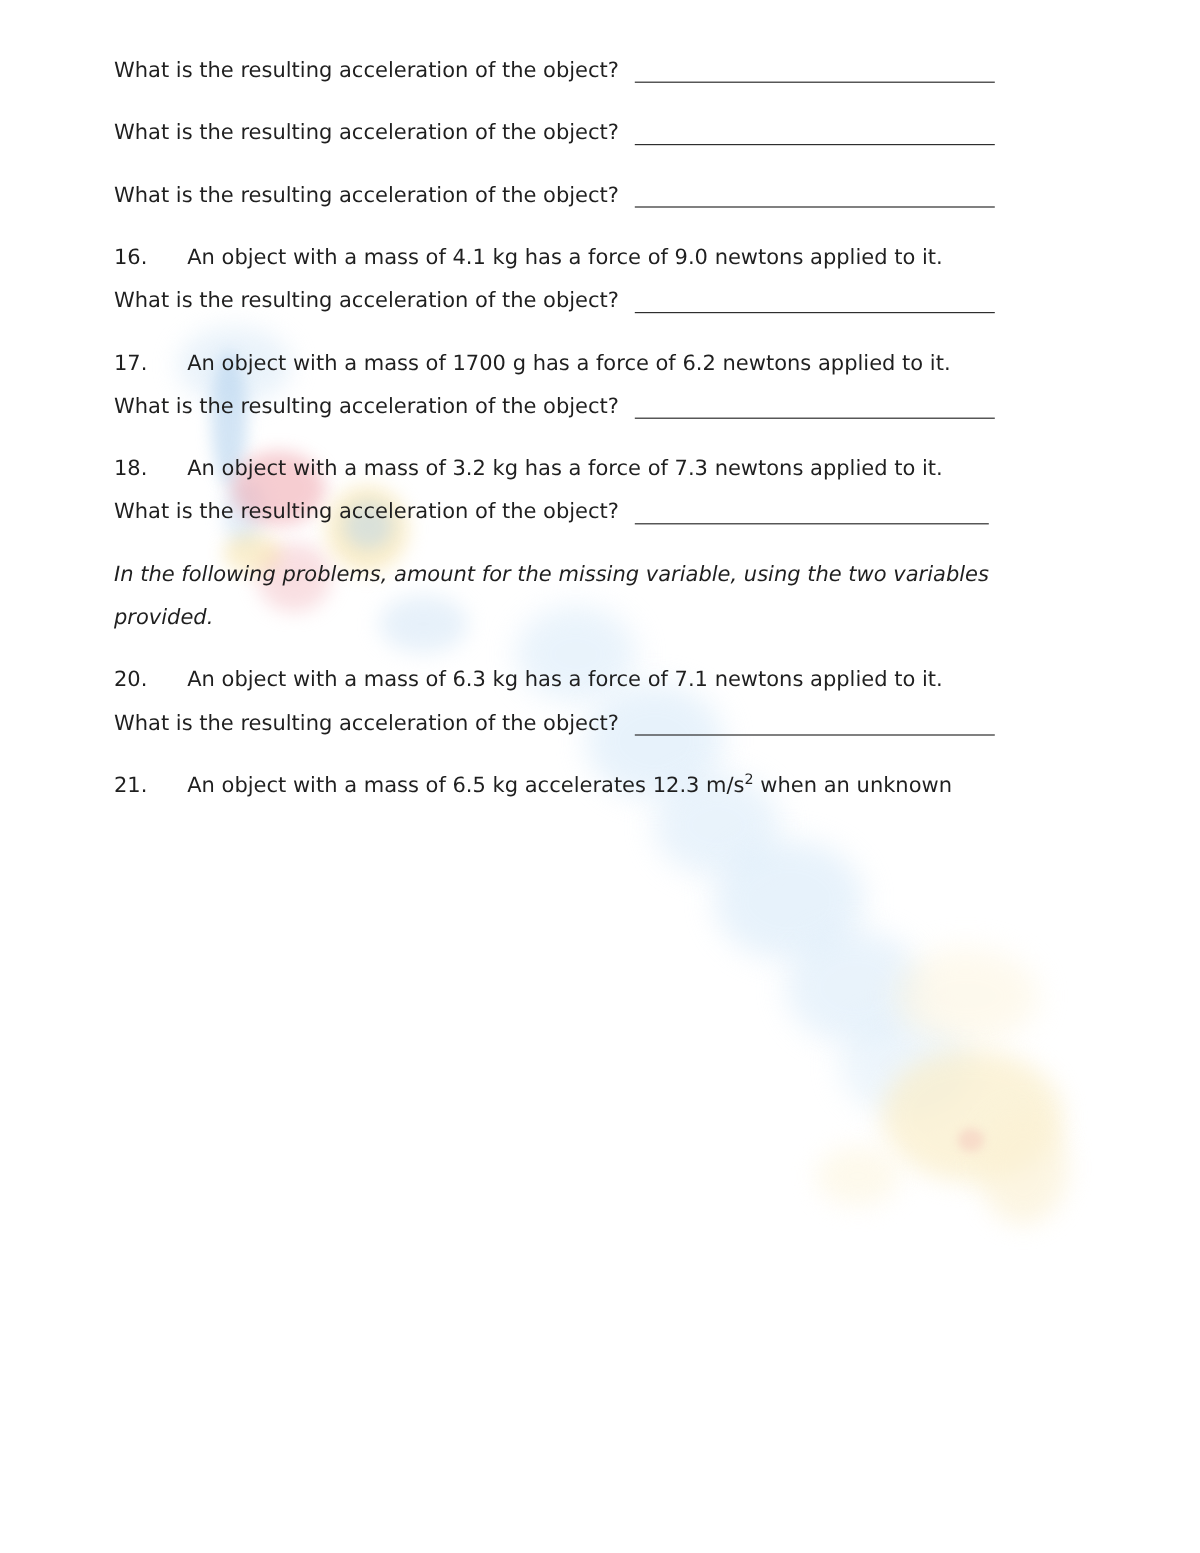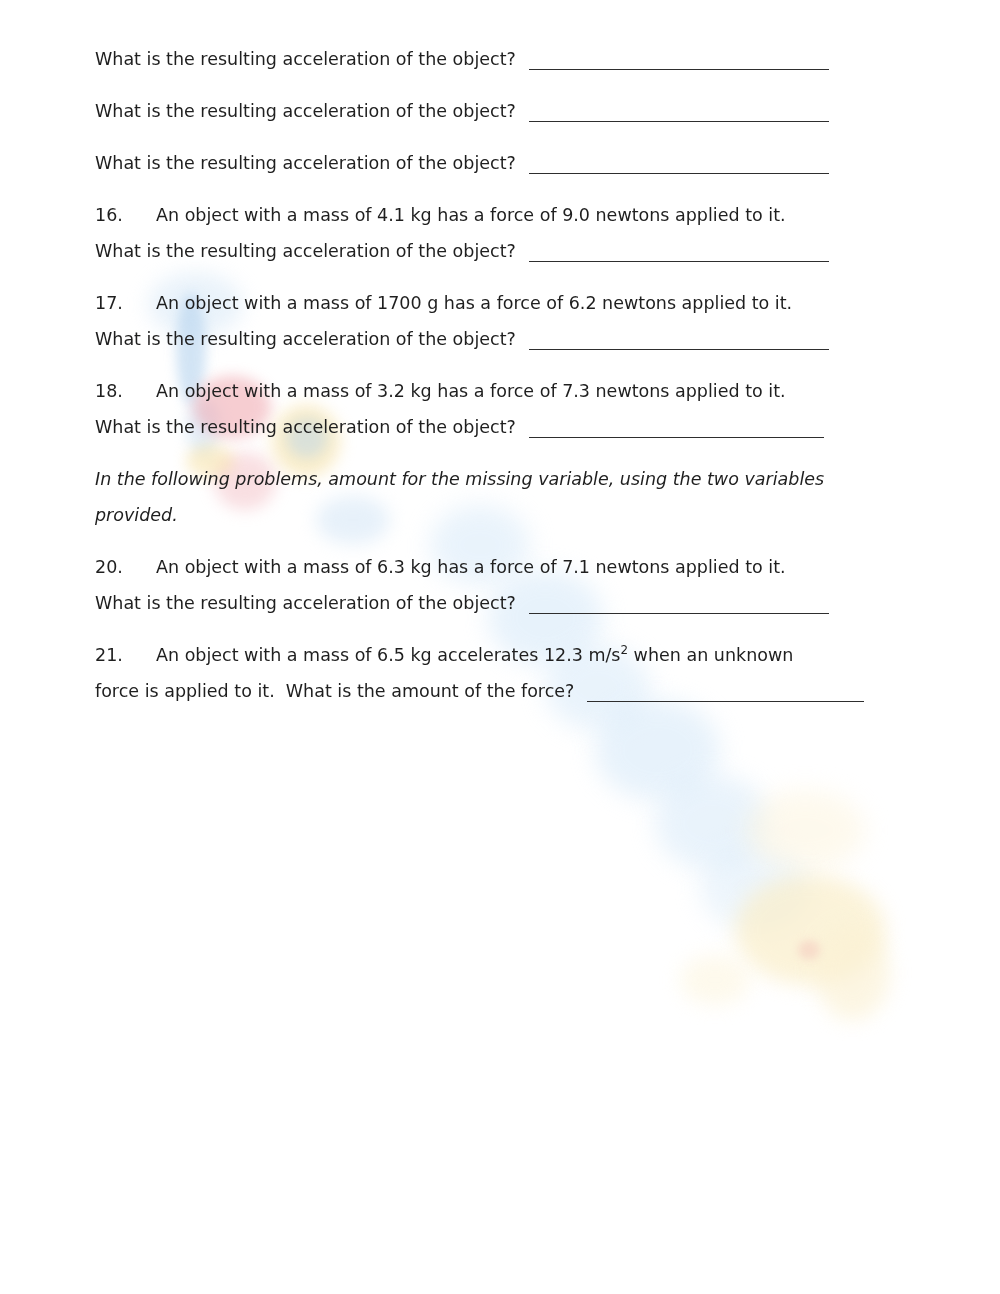--- a/index.html
+++ b/index.html
@@ -87,17 +87,16 @@
     <div class="block">
     </div>
 
     <div class="block">
       <div class="line"><span class="num">20.</span><span>An object with a mass of 6.3 kg has a force of 7.1 newtons applied to it.</span></div>
       <div class="line"><span>What is the resulting acceleration of the object?</span><span class="blank" style="width: 300px;"></span></div>
     </div>
 
     <div class="block">
       <div class="line"><span class="num">21.</span><span>An object with a mass of 6.5 kg accelerates 12.3 m/s<sup>2</sup> when an unknown</span></div>
-      <div class="line"><span>force is applied to it.  What is the amount of the force?</span><span class="blank" style="width: 277px;"></span></div>
     </div>
 
   </div>
 </div>
 
 </body></html>

